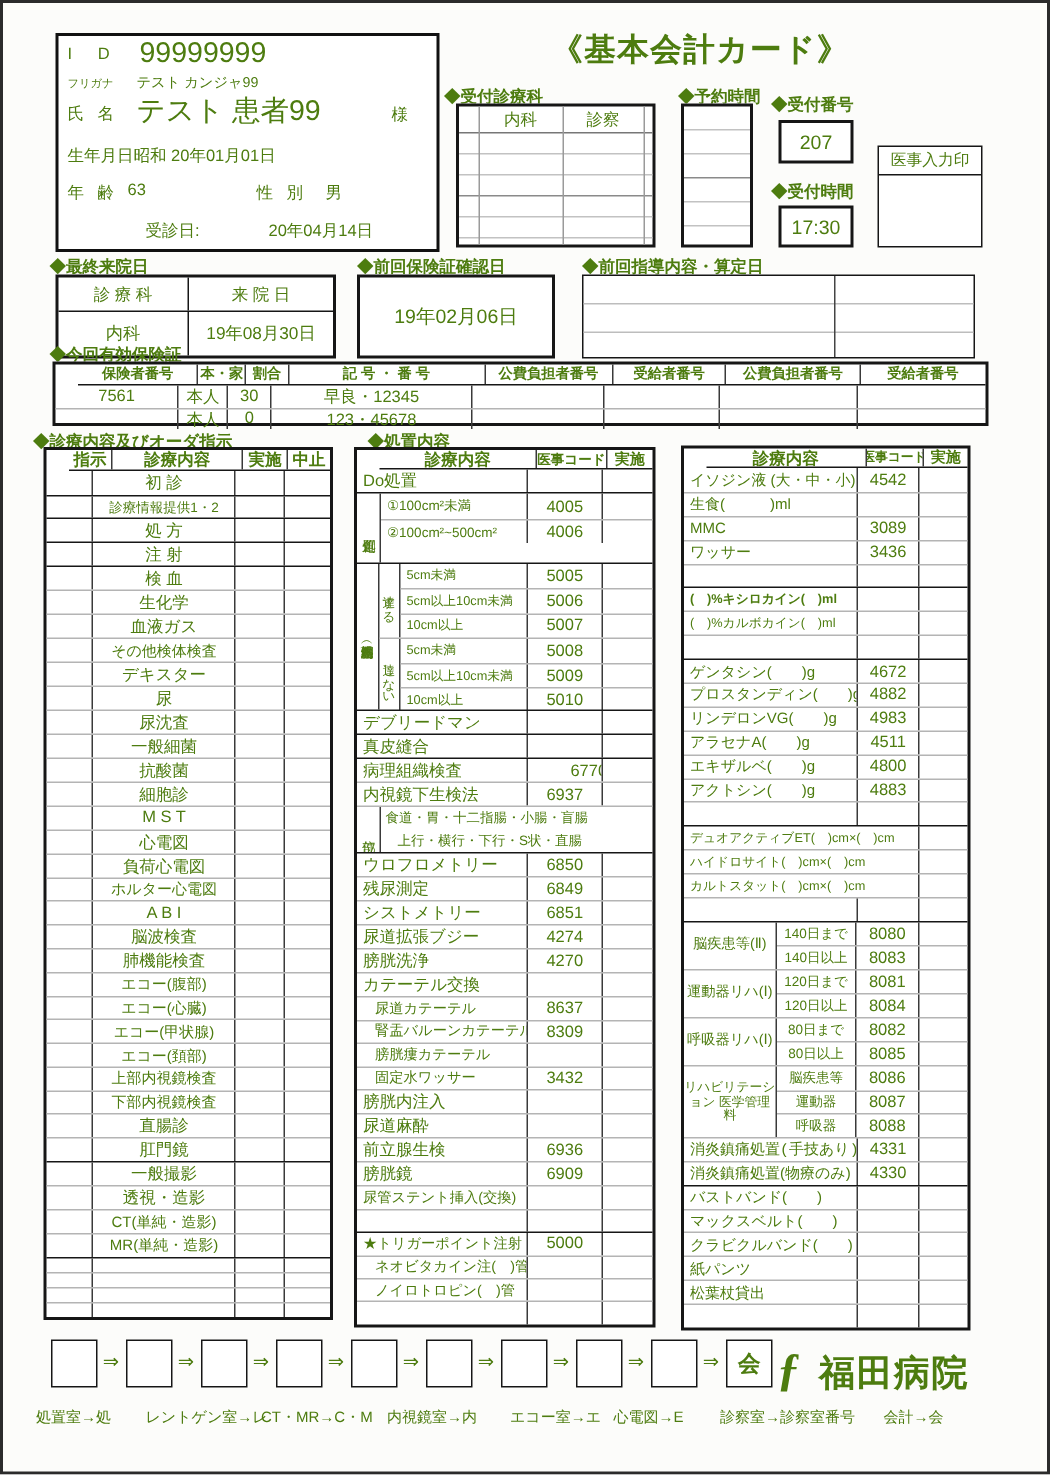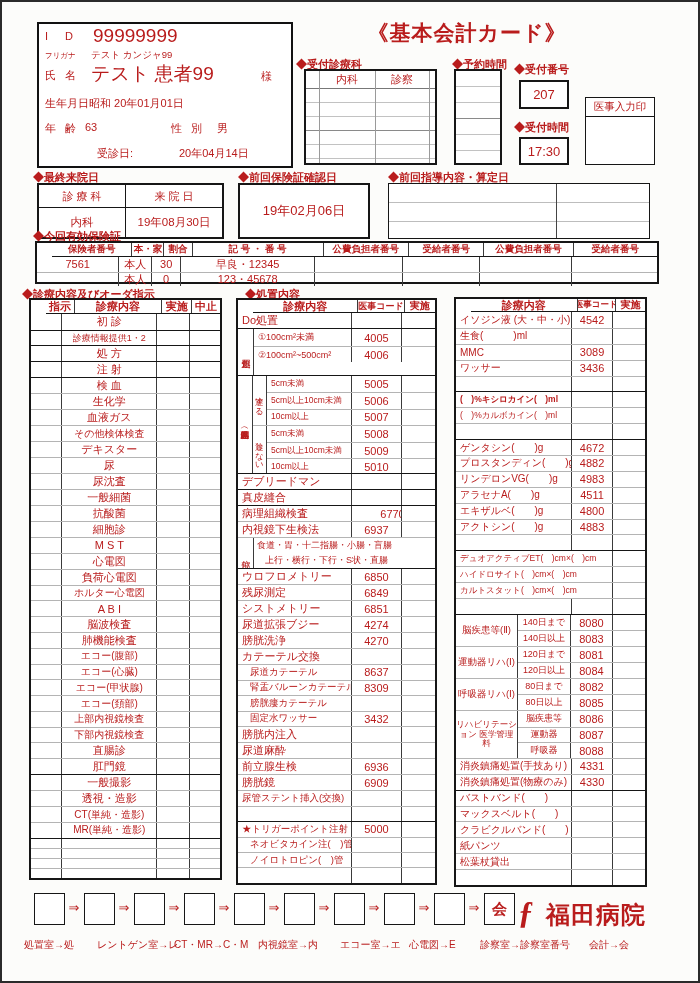--- a/index.html
+++ b/index.html
@@ -1,16 +1,16 @@
 <!DOCTYPE html>
 <html><head>
 <meta charset="utf-8">
 <style>
   html,body{margin:0;padding:0;background:#e8e8e8;}
-  .page{position:relative;width:700px;height:983px;background:#fcfcfa;color:#b91c1c;
+  .page{position:relative;width:700px;height:983px;background:#fcfcfa;color:#4d7c0f;
         font-family:"Liberation Sans",sans-serif;border:2px solid #2b2b2b;box-sizing:border-box;
         overflow:hidden;}
   .abs{position:absolute;}
   .lbl{font-size:11px;font-weight:bold;white-space:nowrap;}
   .box2{border:2px solid #161616;box-sizing:border-box;background:#fff;}
   .box1{border:1px solid #161616;box-sizing:border-box;background:#fff;}
 
   
   .patient{left:35px;top:20px;width:252px;height:142px;border:2.5px solid #111;background:#fff;}
   .patient span{position:absolute;white-space:nowrap;}
@@ -755,21 +755,21 @@
             <div class="cell bl" style="width: 33px;"></div>
           </div>
           <div class="trow" style="height: 16px;">
             <div class="cell" style="width: 52px; font-size: 9px;">呼吸器</div>
             <div class="cell bl" style="width: 42px; font-size: 11px;">8088</div>
             <div class="cell bl" style="width: 33px;"></div>
           </div>
         </div>
       </div>
       <div class="trow" style="height: 16px;">
-        <div class="cell left" style="width: 116px; font-size: 10px;">消炎鎮痛処置(手技あり)</div>
+        <div class="cell left" style="width: 116px; font-size: 10px; font-family: Liberation Mono, monospace;">消炎鎮痛処置(手技あり)</div>
         <div class="cell bl" style="width: 42px; font-size: 11px;">4331</div>
         <div class="cell bl" style="width: 33px;"></div>
       </div>
       <div class="trow" style="height: 16px;">
         <div class="cell left" style="width: 116px; font-size: 10px;">消炎鎮痛処置(物療のみ)</div>
         <div class="cell bl" style="width: 42px; font-size: 11px;">4330</div>
         <div class="cell bl" style="width: 33px;"></div>
       </div>
       <div class="trow sec" style="height: 16px;">
         <div class="cell left" style="width: 116px; font-size: 10px;">バストバンド(　　)</div>

